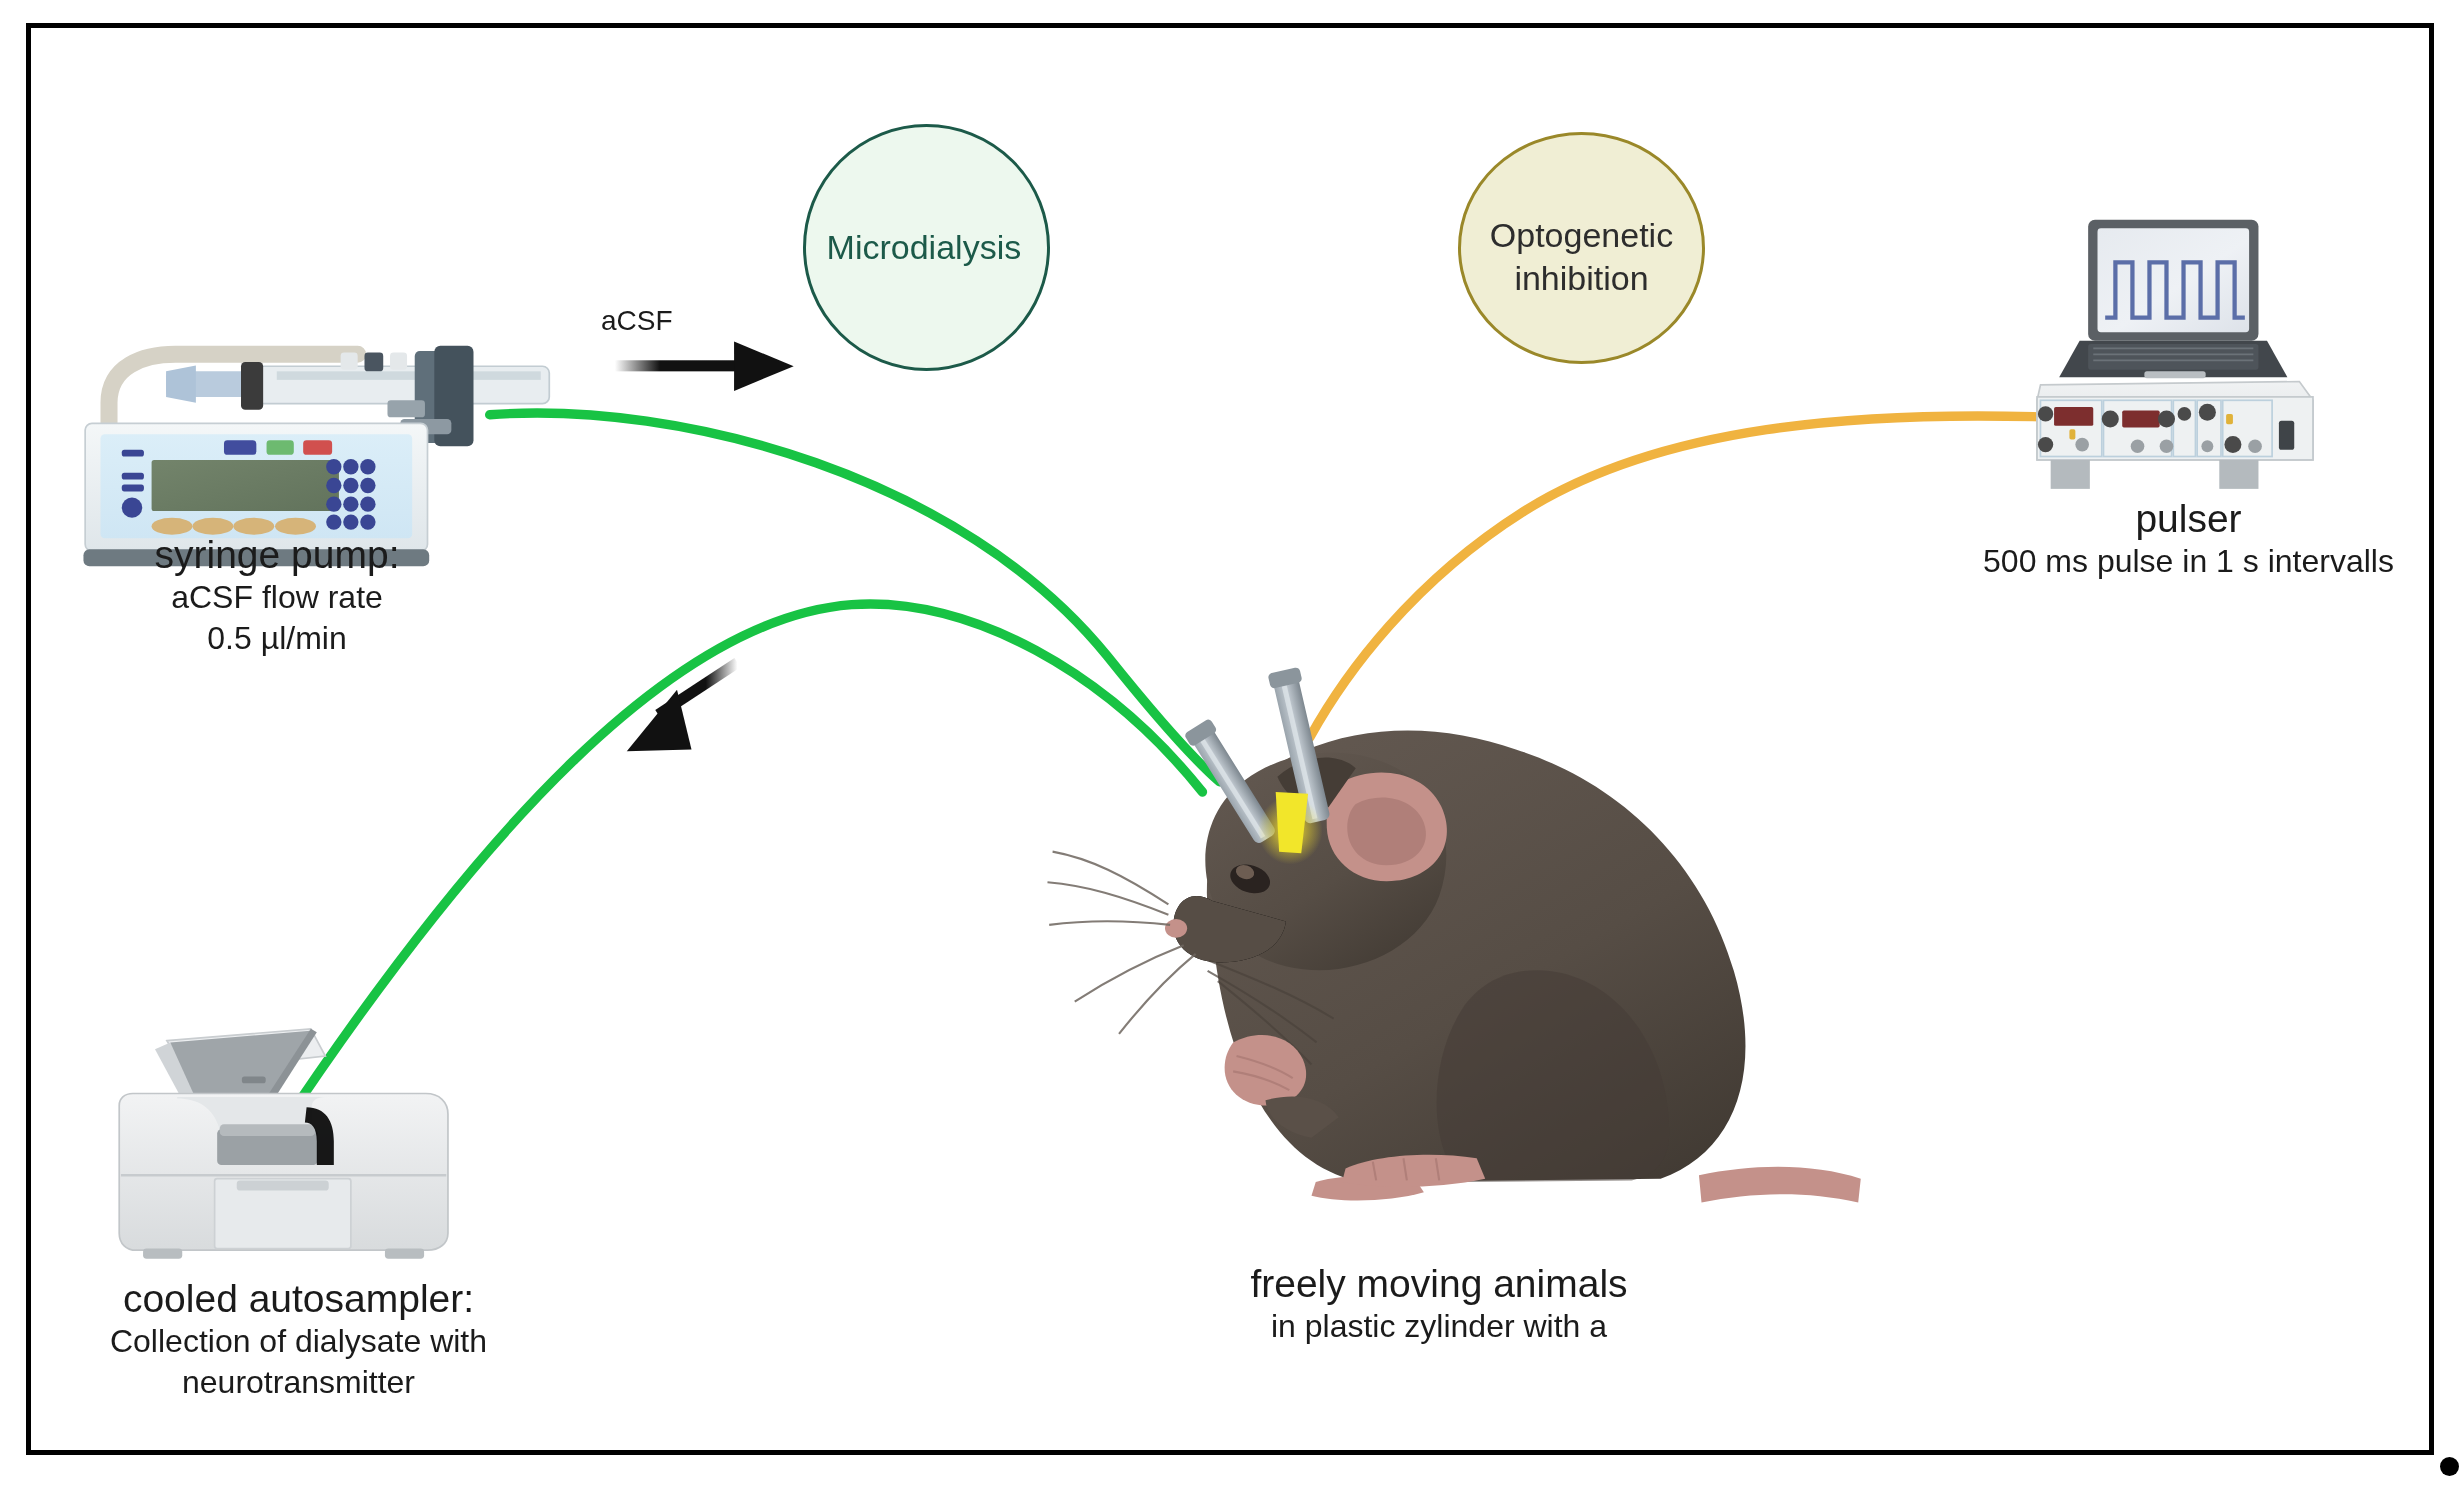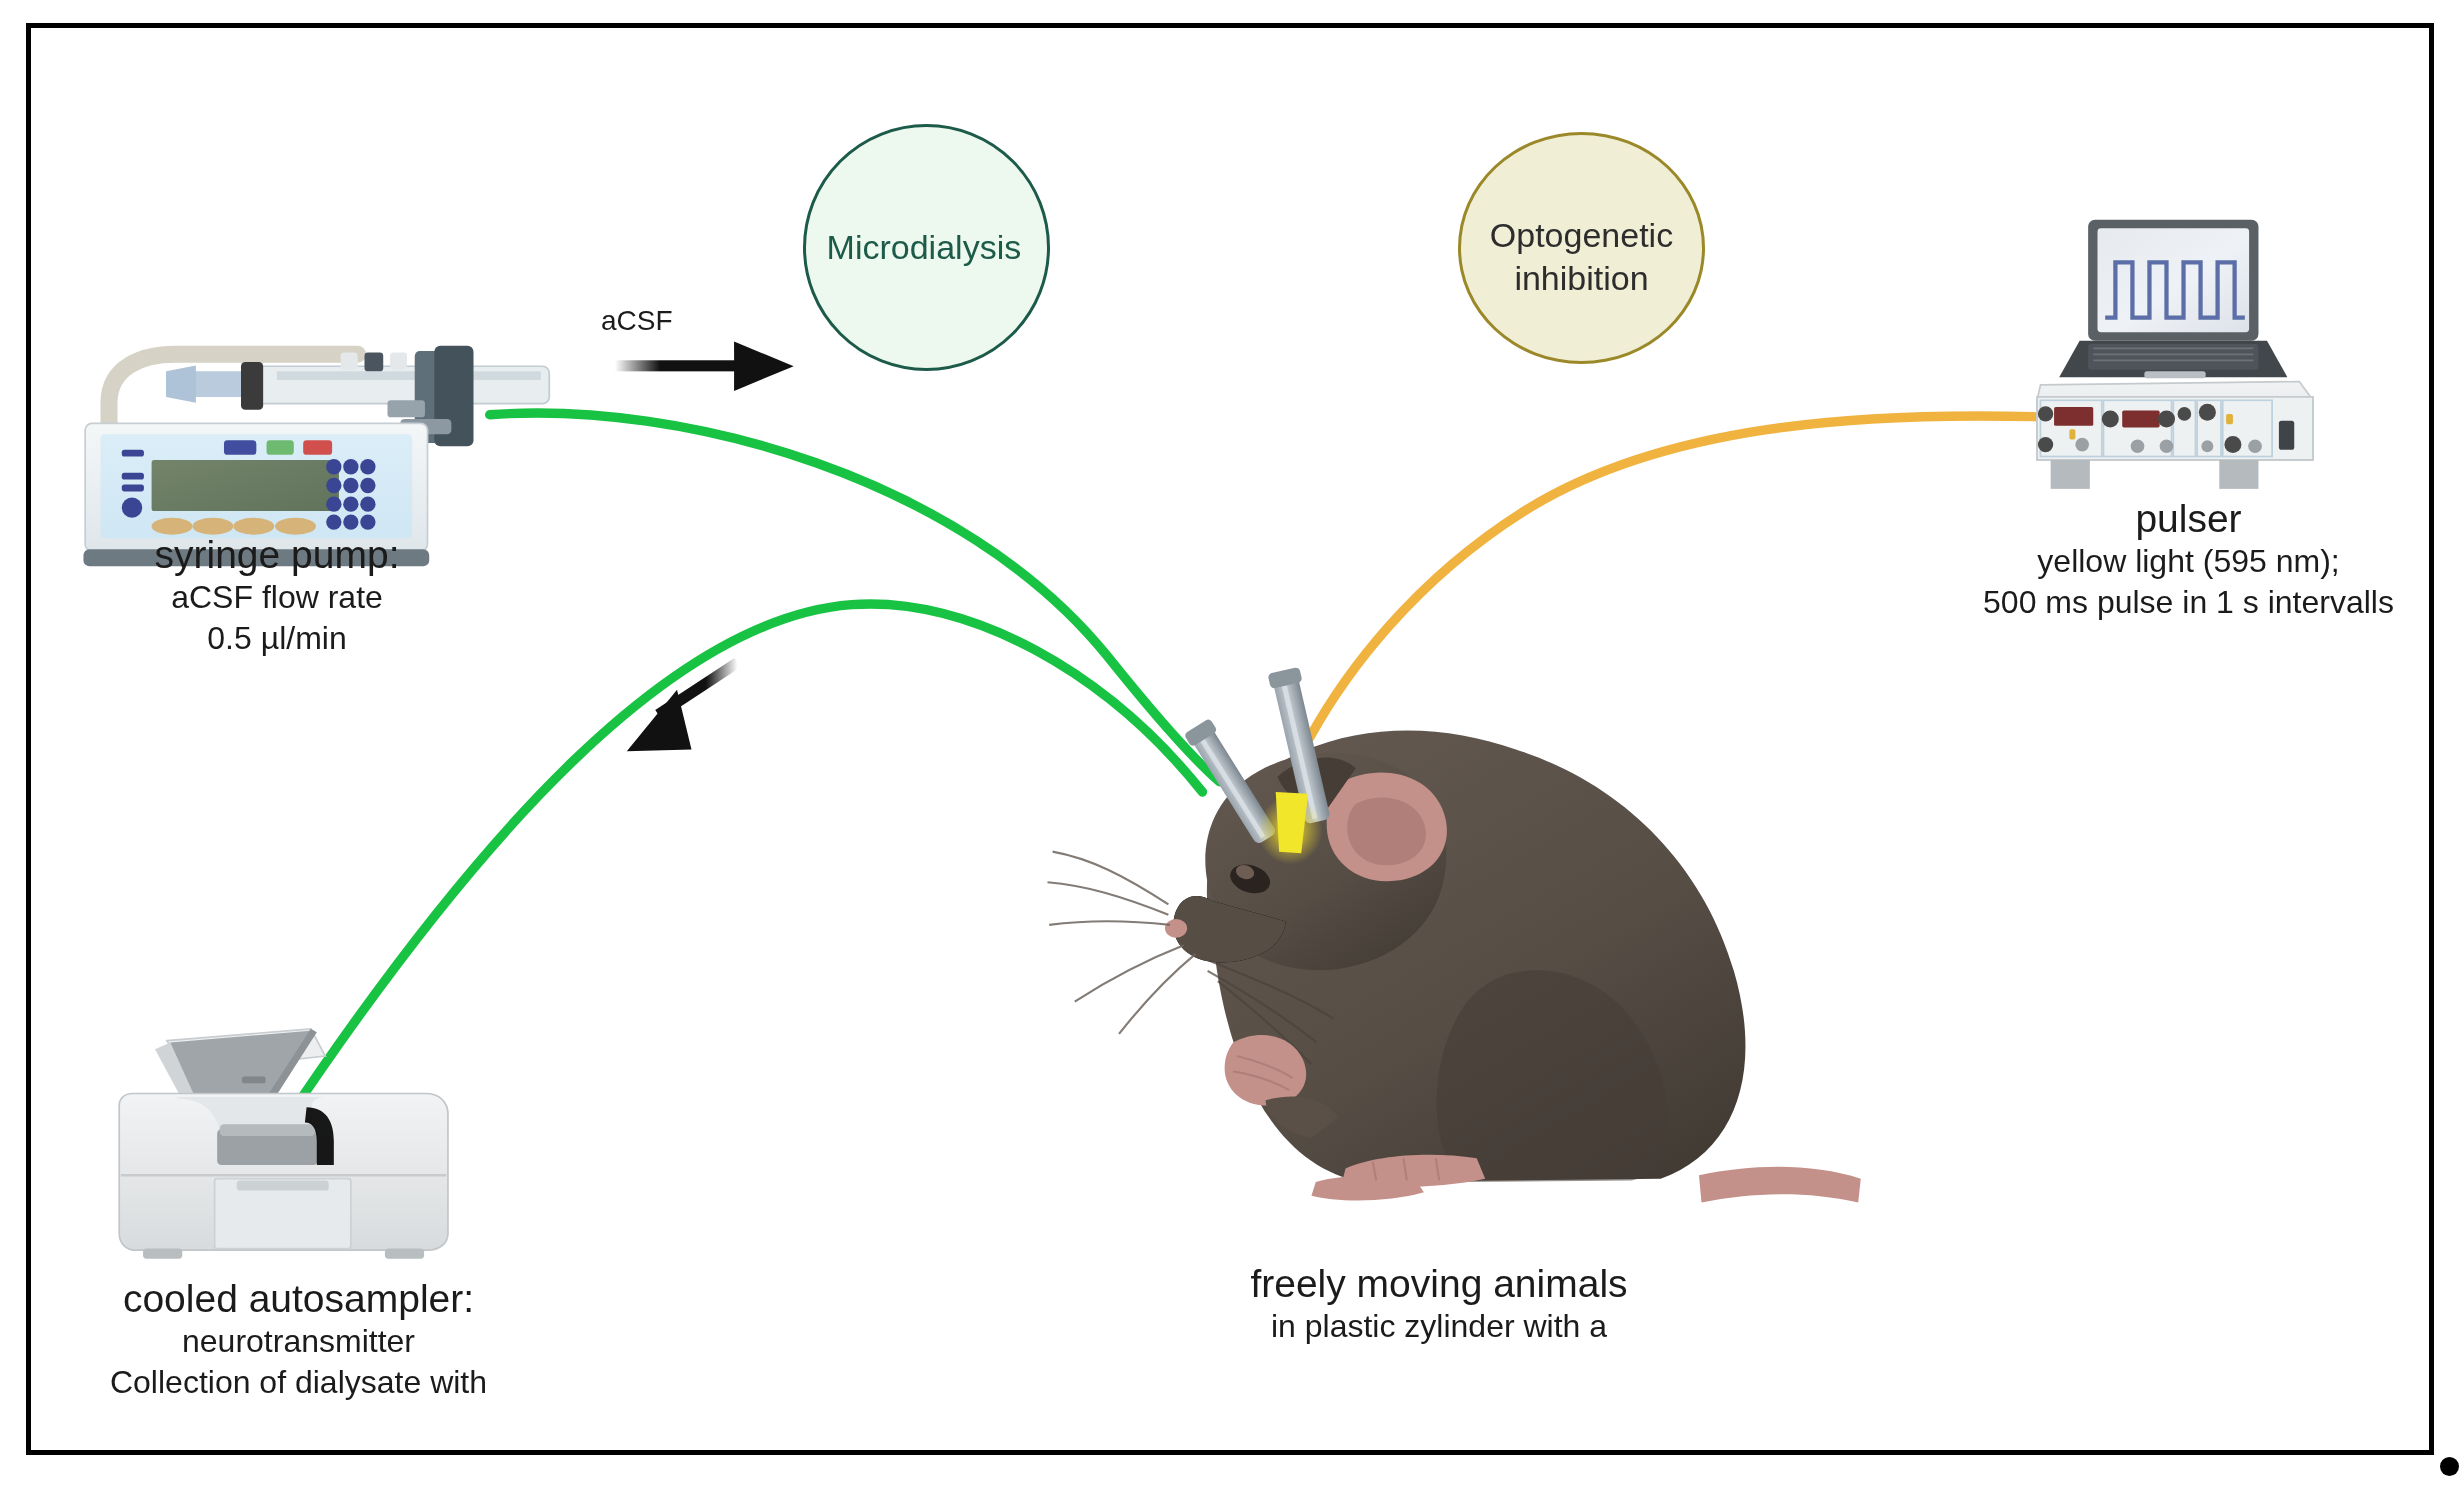--- a/index.html
+++ b/index.html
@@ -395,27 +395,26 @@
   <div id="acsf-label">aCSF</div>
 
   <div class="label-block" id="lbl-syringe">
     <div class="label-title">syringe pump:</div>
     <div class="label-sub">aCSF flow rate</div>
     <div class="label-sub">0.5 µl/min</div>
   </div>
 
   <div class="label-block" id="lbl-autosampler">
     <div class="label-title">cooled autosampler:</div>
+    <div class="label-sub">Collection of dialysate with</div>
     <div class="label-sub">neurotransmitter</div>
-    <div class="label-sub">Collection of dialysate with</div>
   </div>
 
   <div class="label-block" id="lbl-pulser">
     <div class="label-title">pulser</div>
-    <div class="label-sub">yellow light (595 nm);</div>
     <div class="label-sub">500 ms pulse in 1 s intervalls</div>
   </div>
 
   <div class="label-block" id="lbl-animals">
     <div class="label-title">freely moving animals</div>
     <div class="label-sub">in plastic zylinder with a</div>
   </div>
 
   <div id="trailing-dot"></div>
 </div>

